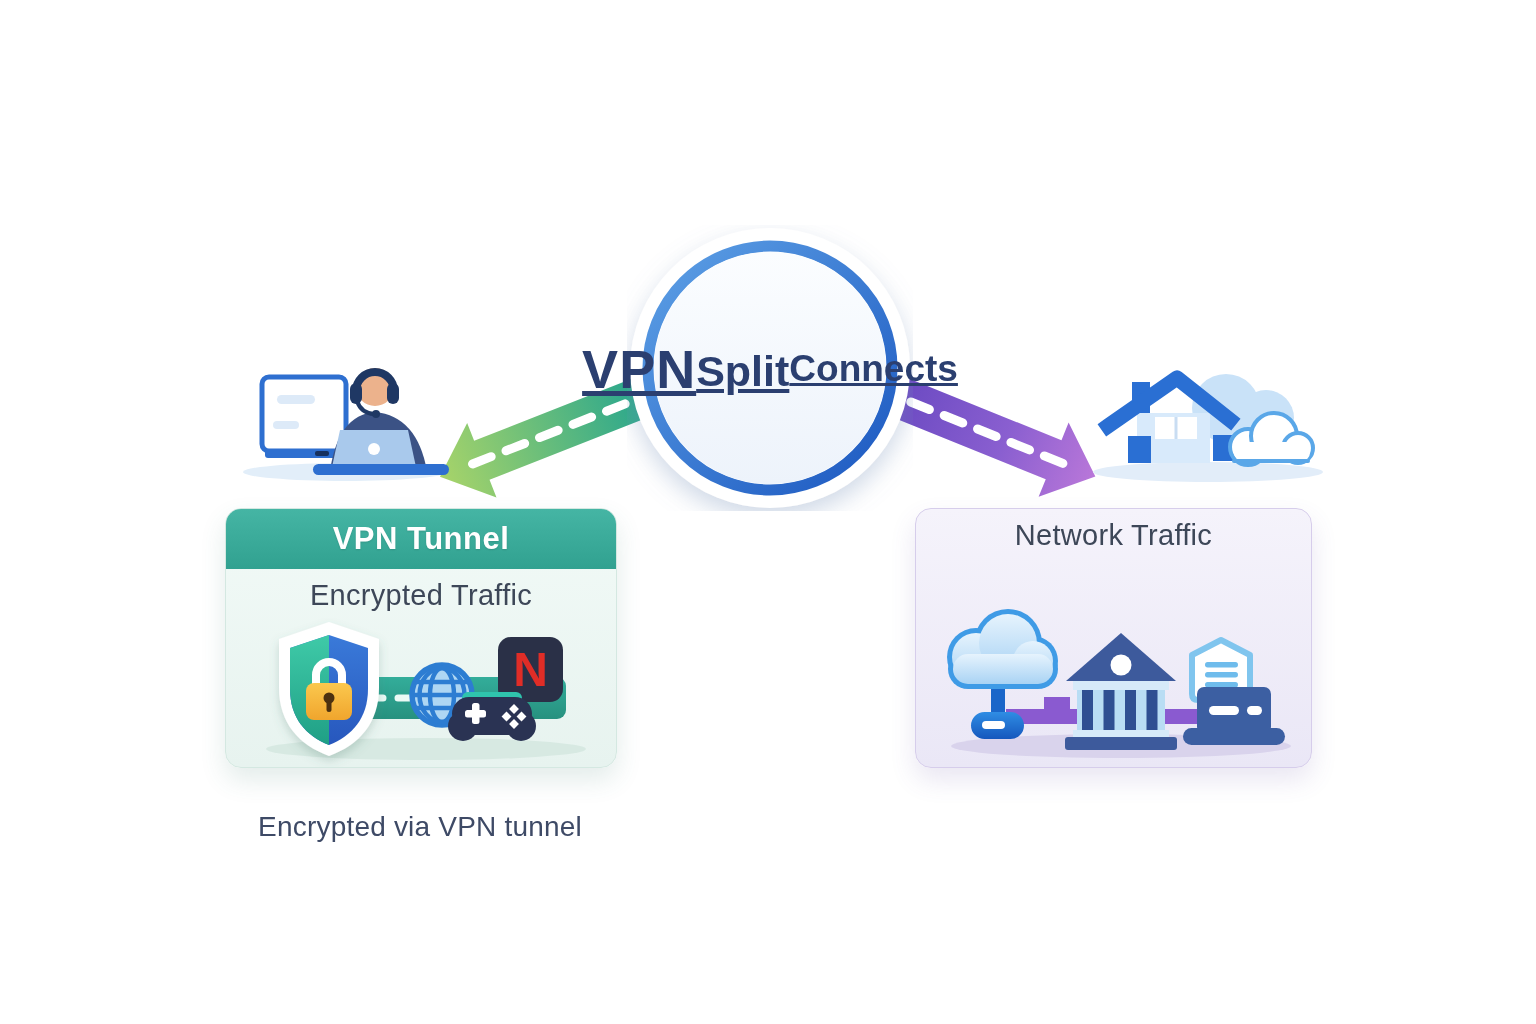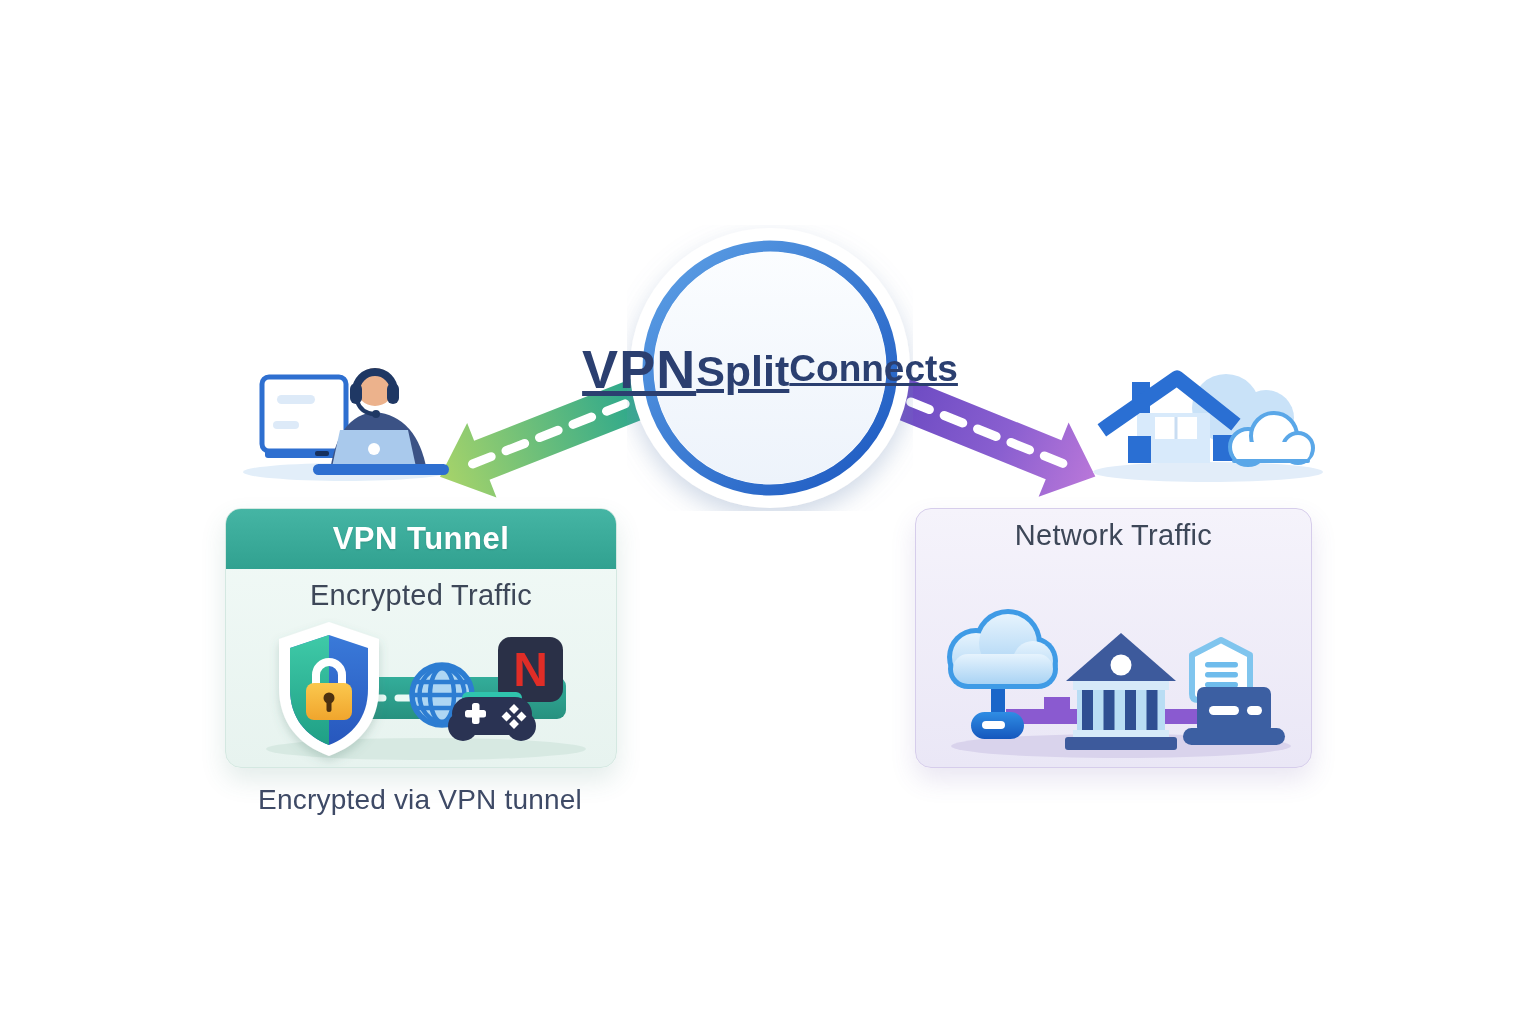--- a/index.html
+++ b/index.html
@@ -59,21 +59,21 @@
     margin-top:10px; text-align:center; font-size:29px; font-weight:400;
     color:#3d4758; letter-spacing:0.3px;
   }
   .card-icons { position:absolute; left:0; top:0; width:100%; height:100%; pointer-events:none; }
 
   
   .caption {
     position:absolute; top:784px; width:560px; text-align:center;
     font-size:28px; font-weight:500; color:#3e4a66; letter-spacing:0.2px;
   }
-  .caption-left  { left:140px; }
+  .caption-left  { left:140px;margin-top:27px; }
   .caption-right { left:832px; }
 </style>
 </head>
 <body>
 
 <div class="canvas">
 
   <svg class="arrows" viewBox="0 0 1536 1024">
     <defs>
       <linearGradient id="gradGreen" gradientUnits="userSpaceOnUse" x1="0" y1="0" x2="215" y2="0">

